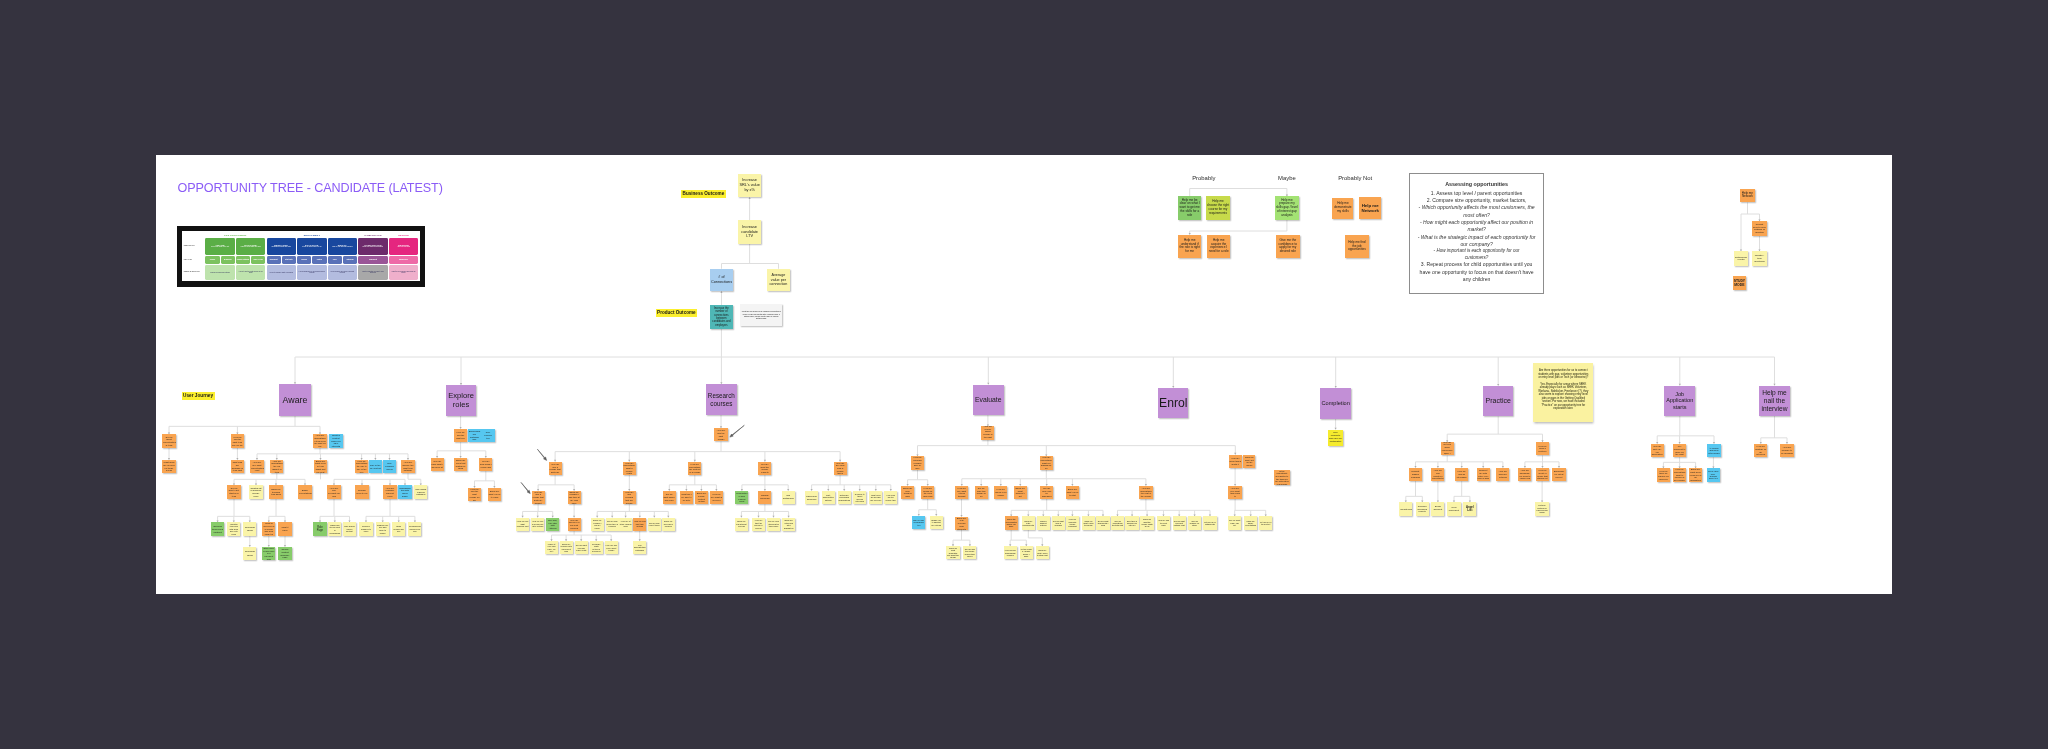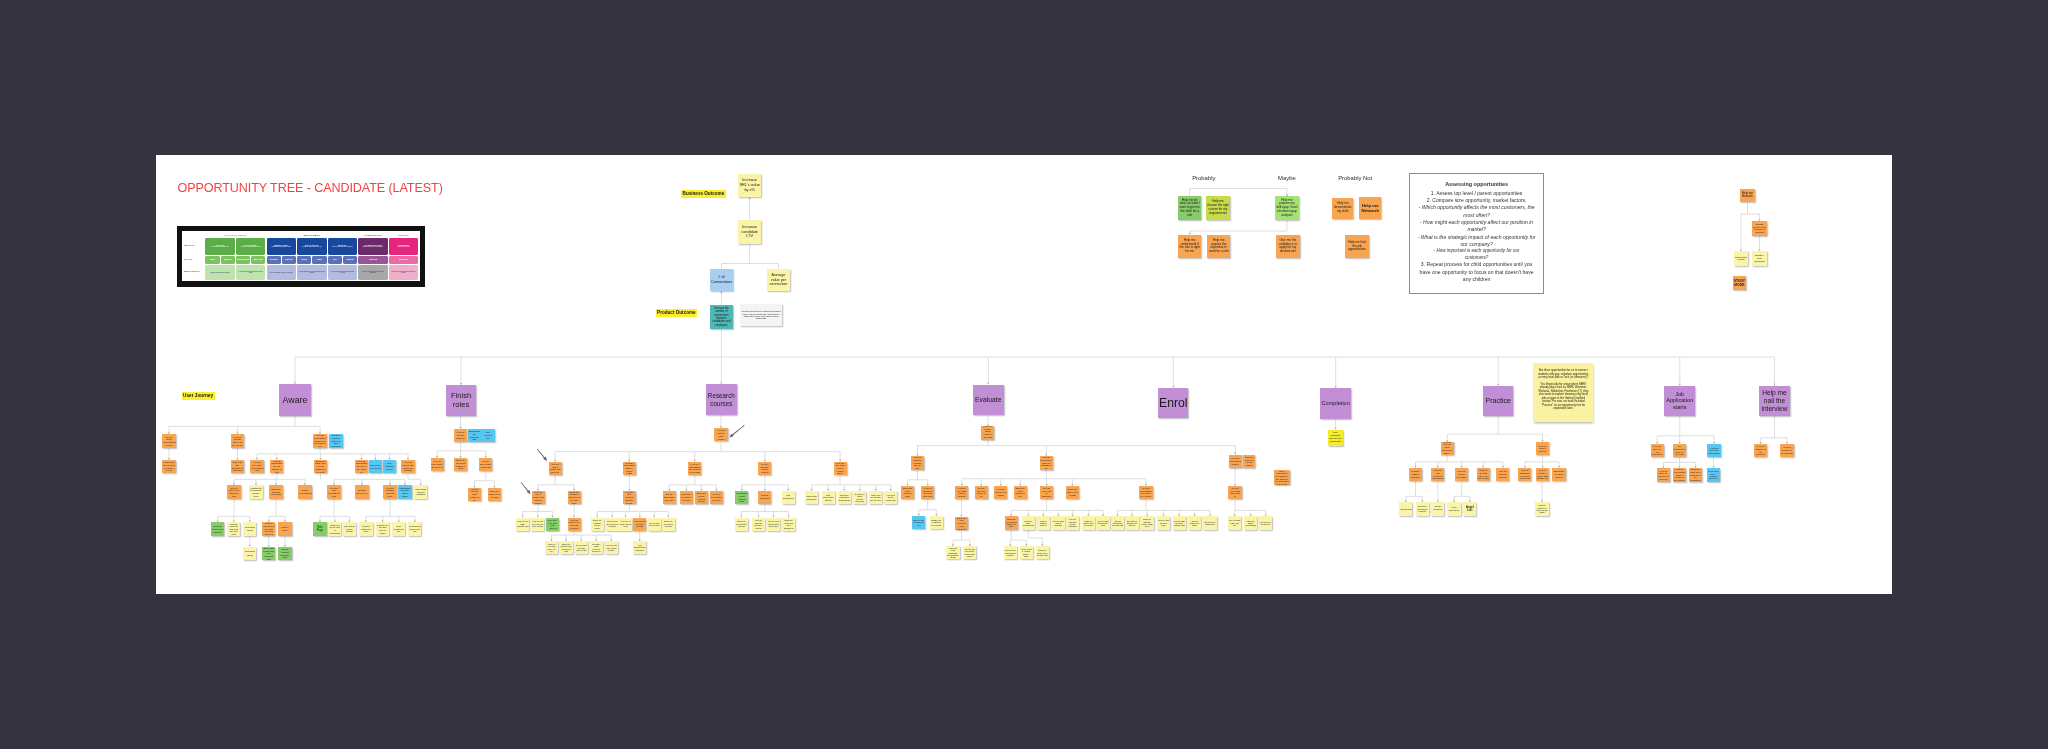--- a/index.html
+++ b/index.html
@@ -1,20 +1,20 @@
 <!DOCTYPE html>
 <html><head>
 <meta charset="utf-8">
 <title>Opportunity Tree - Candidate (Latest)</title>
 <style>
   html,body{margin:0;padding:0;}
   body{width:2048px;height:749px;background:#35333F;overflow:hidden;
        font-family:"Liberation Sans","DejaVu Sans",sans-serif;}
   #canvas{position:absolute;left:156px;top:155px;width:1736px;height:439px;background:#fff;overflow:hidden;}
-  #page-title{position:absolute;left:21.5px;top:26.3px;margin:0;font-size:12.6px;font-weight:400;color:#ef4444;letter-spacing:-0.1px;white-space:nowrap;}
+  #page-title{position:absolute;left:21.5px;top:26.3px;margin:0;font-size:12.6px;font-weight:400;color:#8b5cf6;letter-spacing:-0.1px;white-space:nowrap;}
   svg#links{position:absolute;left:0;top:0;width:1736px;height:439px;}
   .note{position:absolute;box-sizing:border-box;display:flex;align-items:center;justify-content:center;
         text-align:center;overflow:hidden;color:#1a1a1a;line-height:1.22;
         box-shadow:0.8px 1.1px 1.3px rgba(0,0,0,.26);}
   .note>span{display:block;width:100%;padding:0 0.8px;overflow-wrap:normal;box-sizing:border-box;}
   .hl{position:absolute;background:#FBEF2E;color:#161616;padding:1.2px 1.6px;white-space:nowrap;font-weight:700;line-height:1.25;}
   .lab{position:absolute;color:#2b2b2b;white-space:nowrap;transform:translateX(-50%);}
   #assess{position:absolute;border:1px solid #8d8d8d;background:#fff;box-sizing:border-box;
           color:#333;text-align:center;padding:6.5px 5px;font-size:5.1px;line-height:1.44;}
   #assess .ttl{font-weight:bold;display:block;font-size:5.4px;margin-bottom:1px;}
@@ -620,21 +620,21 @@
     <div class="note" style="left: 554.2px; top: 150px; width: 22.5px; height: 24px; background: rgb(79, 183, 182); font-size: 2.7px;">
       <span>Increase the number of connections between candidates and employers</span>
     </div>
     <div class="note" style="left: 584.2px; top: 148.9px; width: 42.1px; height: 22.2px; background: rgb(244, 244, 244); font-size: 1.95px;">
       <span>What do we define as a valuable connection? When a user connects with a course from a listing page, course front page or course details page</span>
     </div>
     <div class="note" style="left: 123px; top: 229px; width: 32px; height: 32px; background: rgb(194, 143, 214); font-size: 8.8px;">
       <span>Aware</span>
     </div>
     <div class="note" style="left: 289.8px; top: 229.9px; width: 30.5px; height: 31px; background: rgb(194, 143, 214); font-size: 7.6px;">
-      <span>Finish roles</span>
+      <span>Explore roles</span>
     </div>
     <div class="note" style="left: 550px; top: 229px; width: 30.7px; height: 31px; background: rgb(194, 143, 214); font-size: 6.3px;">
       <span>Research courses</span>
     </div>
     <div class="note" style="left: 816.9px; top: 229.5px; width: 30.7px; height: 30.7px; background: rgb(194, 143, 214); font-size: 6.8px;">
       <span>Evaluate</span>
     </div>
     <div class="note" style="left: 1002.1px; top: 232.7px; width: 30.4px; height: 30.8px; background: rgb(194, 143, 214); font-size: 12.2px;">
       <span>Enrol</span>
     </div>

